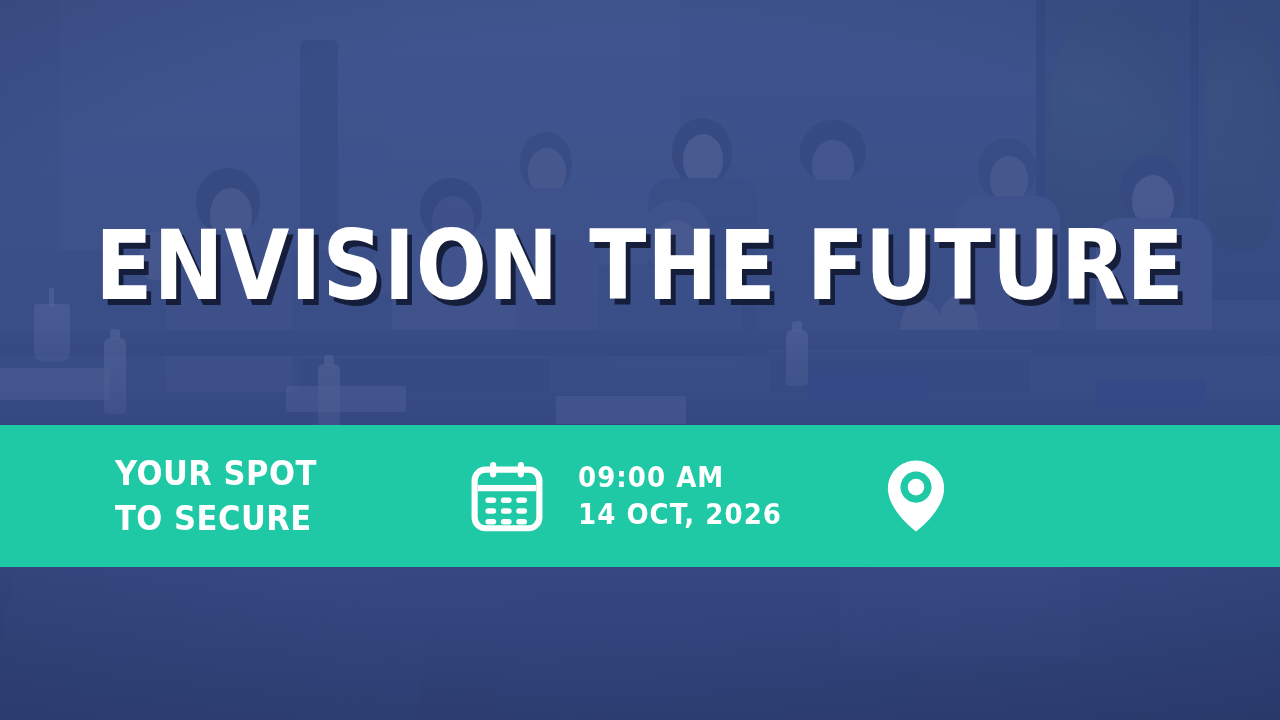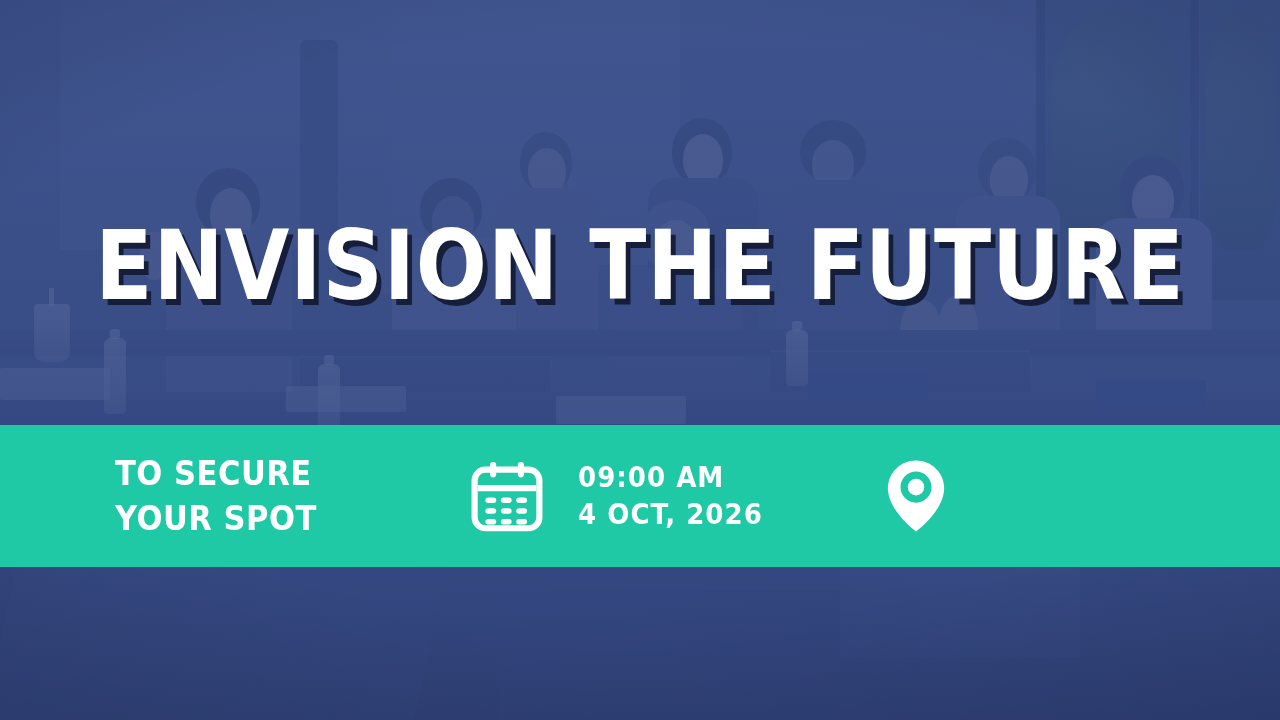--- a/index.html
+++ b/index.html
@@ -189,22 +189,22 @@
 
     <div class="bluewash"></div>
     <div class="vign"></div>
   </div>
 
   <div class="title">ENVISION THE FUTURE</div>
 
   <div class="band">
 
     <div class="band-cta">
+      <div>YOUR SPOT</div>
       <div>TO SECURE</div>
-      <div>YOUR SPOT</div>
     </div>
 
     <div class="band-item band-date">
       <span>
         <svg class="icon" width="74" height="74" viewBox="0 0 48 48" aria-hidden="true">
           <rect x="3" y="7" width="42" height="38" rx="7" ry="7" fill="none" stroke="#ffffff" stroke-width="4"></rect>
           <line x1="5" y1="19" x2="43" y2="19" stroke="#ffffff" stroke-width="4"></line>
           <rect x="13" y="2" width="4" height="10" rx="2" fill="#ffffff"></rect>
           <rect x="31" y="2" width="4" height="10" rx="2" fill="#ffffff"></rect>
           <g fill="#ffffff">
@@ -215,21 +215,21 @@
             <rect x="20" y="32" width="7" height="3.6" rx="1.8"></rect>
             <rect x="30" y="32" width="7" height="3.6" rx="1.8"></rect>
             <rect x="10" y="39" width="7" height="3.6" rx="1.8"></rect>
             <rect x="20" y="39" width="7" height="3.6" rx="1.8"></rect>
             <rect x="30" y="39" width="7" height="3.6" rx="1.8"></rect>
           </g>
         </svg>
       </span>
       <span class="band-text">
         <span style="display:block">09:00 AM</span>
-        <span style="display:block">4 OCT, 2026</span>
+        <span style="display:block">14 OCT, 2026</span>
       </span>
     </div>
 
     <div class="band-item band-loc">
       <span>
         <svg class="icon" width="62" height="74" viewBox="0 0 40 50" aria-hidden="true">
           <path d="M20 1 C9.5 1 1 9.4 1 19.8 C1 32 13.4 44 20 49 C26.6 44 39 32 39 19.8 C39 9.4 30.5 1 20 1 Z" fill="#ffffff"></path>
           <circle cx="20" cy="19" r="10.5" fill="#1fc9a5"></circle>
           <circle cx="20" cy="19" r="5.6" fill="#ffffff"></circle>
         </svg>

